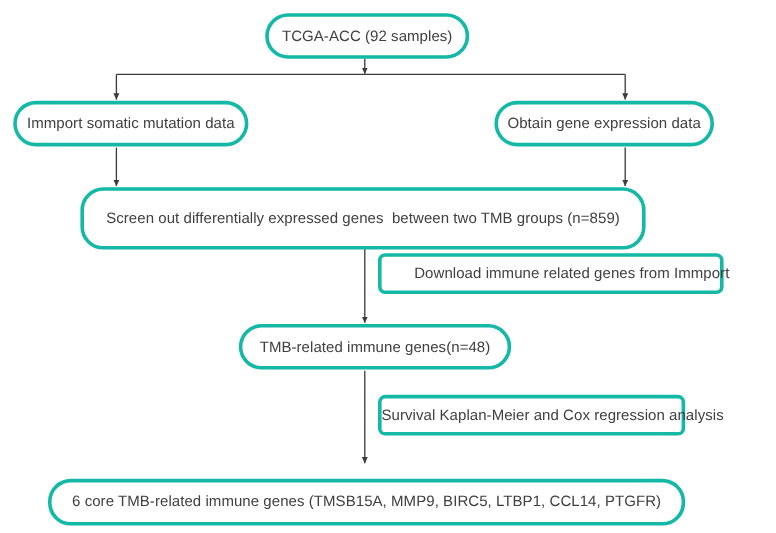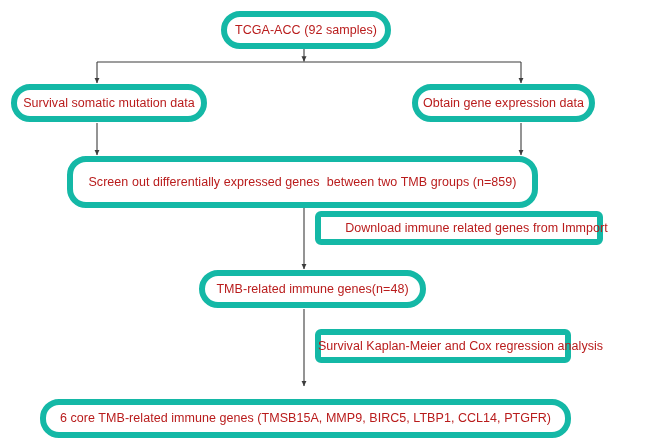--- a/index.html
+++ b/index.html
@@ -21,26 +21,26 @@
   #flow-svg {
     position: absolute;
     left: 0;
     top: 0;
     width: 647px;
     height: 444px;
   }
   .node {
     position: absolute;
     box-sizing: border-box;
-    border: 6px solid #14b8a6;
+    border: 3px solid #14b8a6;
     background: #ffffff;
     display: flex;
     align-items: center;
     justify-content: center;
-    color: #b91c1c;
+    color: #404040;
     font-size: 12.5px;
     line-height: 1.15;
     white-space: pre;
     letter-spacing: 0.05px;
   }
   .node.pill {
     border-radius: 19px;
   }
   .node.rect {
     border-radius: 6px;
@@ -92,21 +92,21 @@
 
       <line x1="304" y1="309" x2="304" y2="386" marker-end="url(#arrowhead)"></line>
     </g>
   </svg>
 
   <div class="node pill" id="node-tcga">
     <span class="node-label">TCGA-ACC (92 samples)</span>
   </div>
 
   <div class="node pill" id="node-somatic">
-    <span class="node-label">Survival somatic mutation data</span>
+    <span class="node-label">Immport somatic mutation data</span>
   </div>
 
   <div class="node pill" id="node-expression">
     <span class="node-label">Obtain gene expression data</span>
   </div>
 
   <div class="node pill" id="node-degs">
     <span class="node-label">Screen out differentially expressed genes  between two TMB groups (n=859)</span>
   </div>
 

